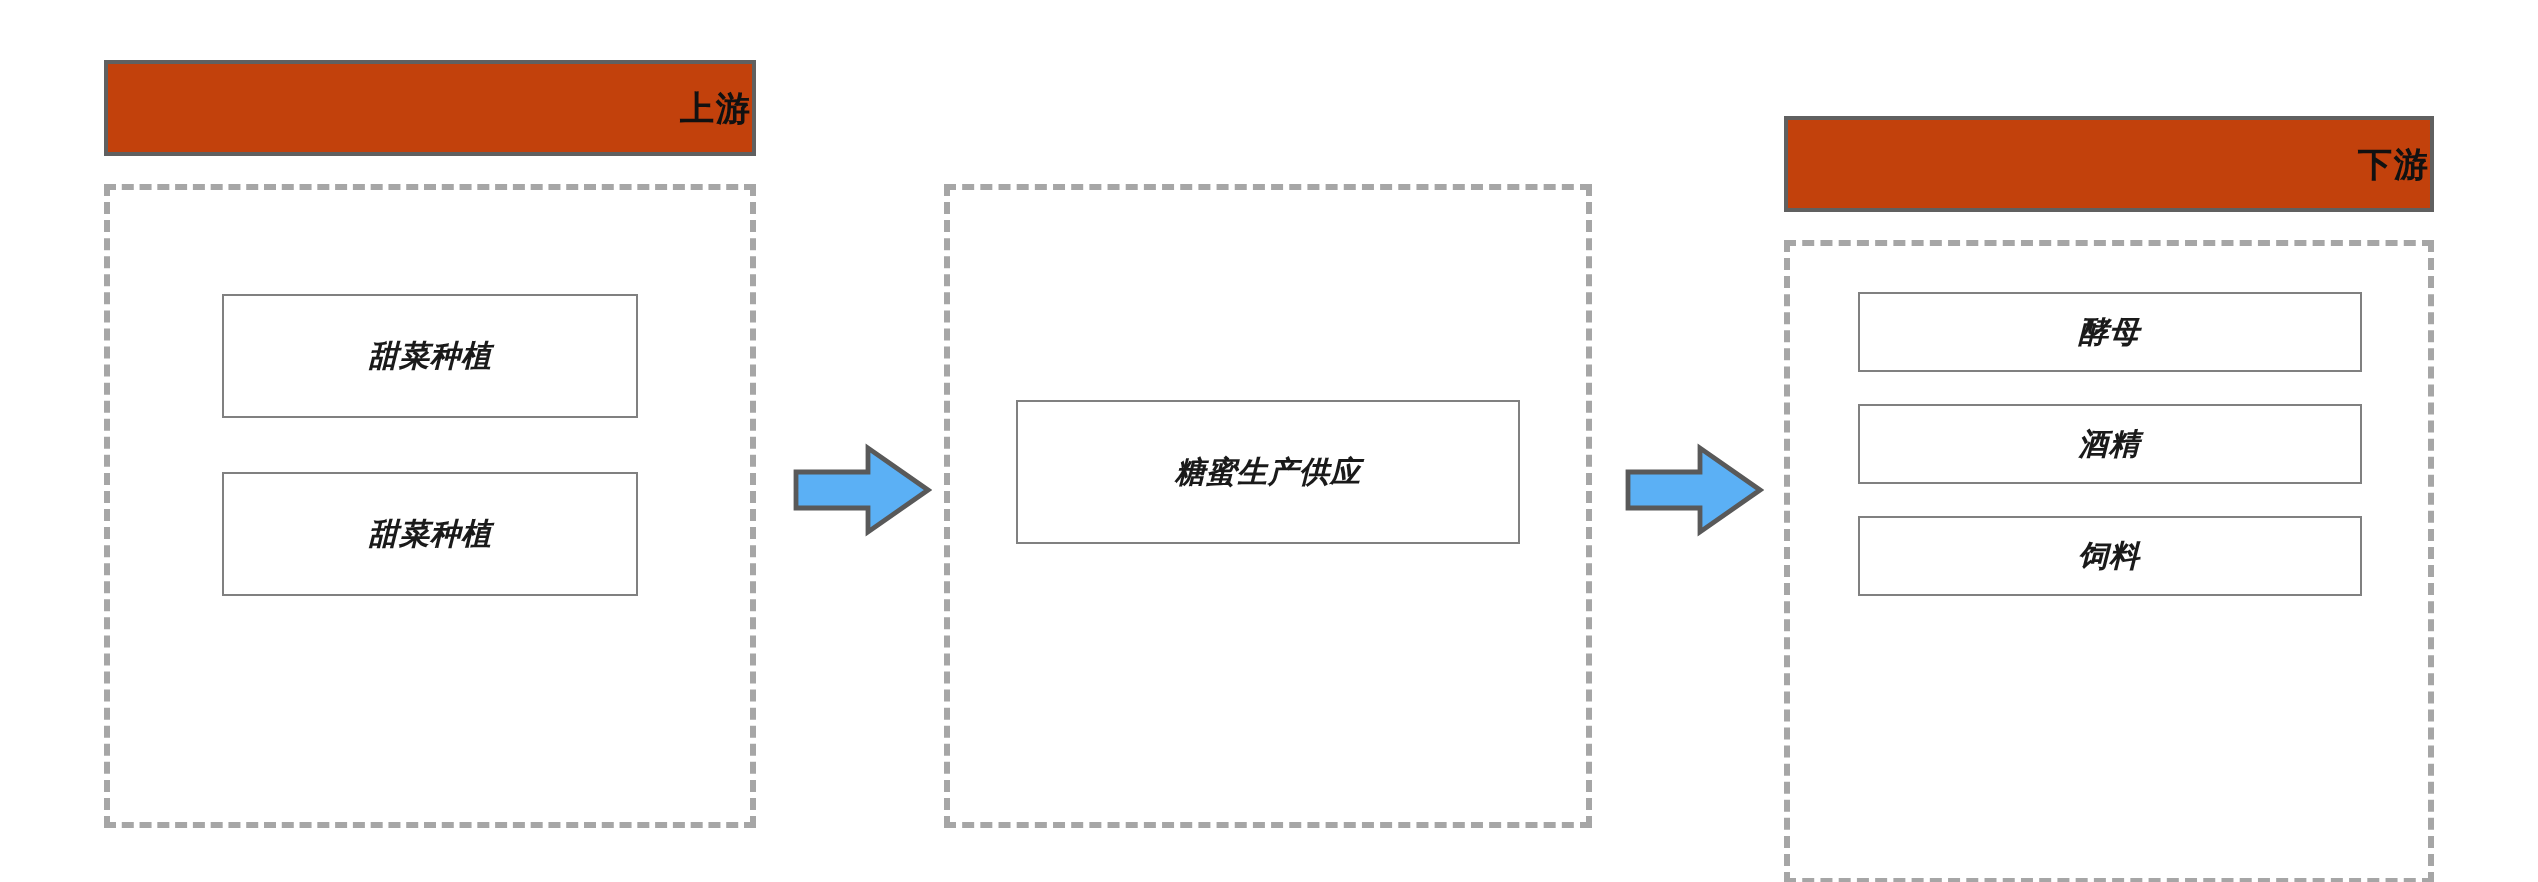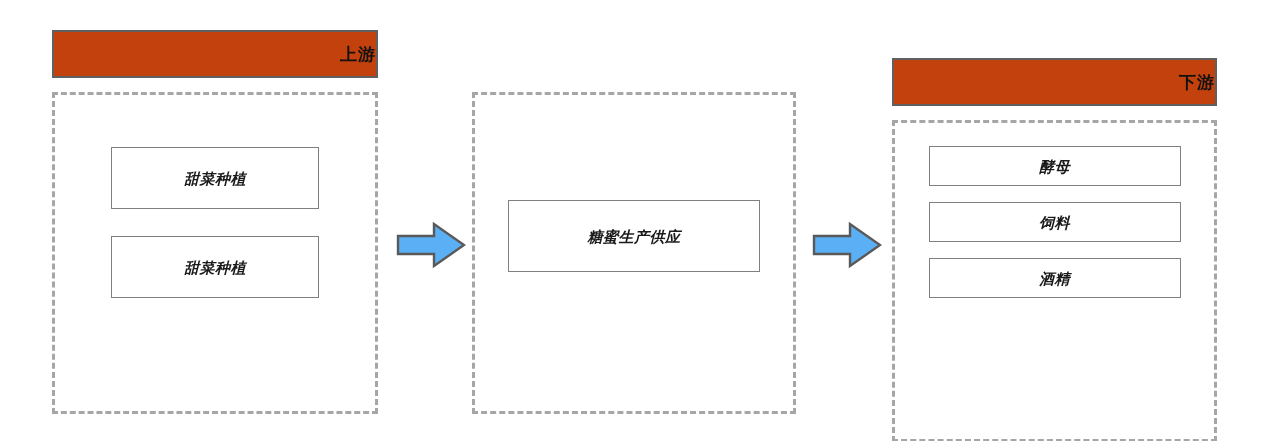--- a/index.html
+++ b/index.html
@@ -157,22 +157,22 @@
   <div class="stage stage-downstream">
     <div class="stage-header">
       <span class="stage-header-label">下游</span>
     </div>
     <div class="stage-body">
       <div class="node-stack node-stack-downstream">
         <div class="node node-down">
           <span class="node-label">酵母</span>
         </div>
         <div class="node node-down">
-          <span class="node-label">饲料</span>
+          <span class="node-label">酒精</span>
         </div>
         <div class="node node-down">
-          <span class="node-label">酒精</span>
+          <span class="node-label">饲料</span>
         </div>
       </div>
     </div>
   </div>
 
 </div>
 
 </body></html>

